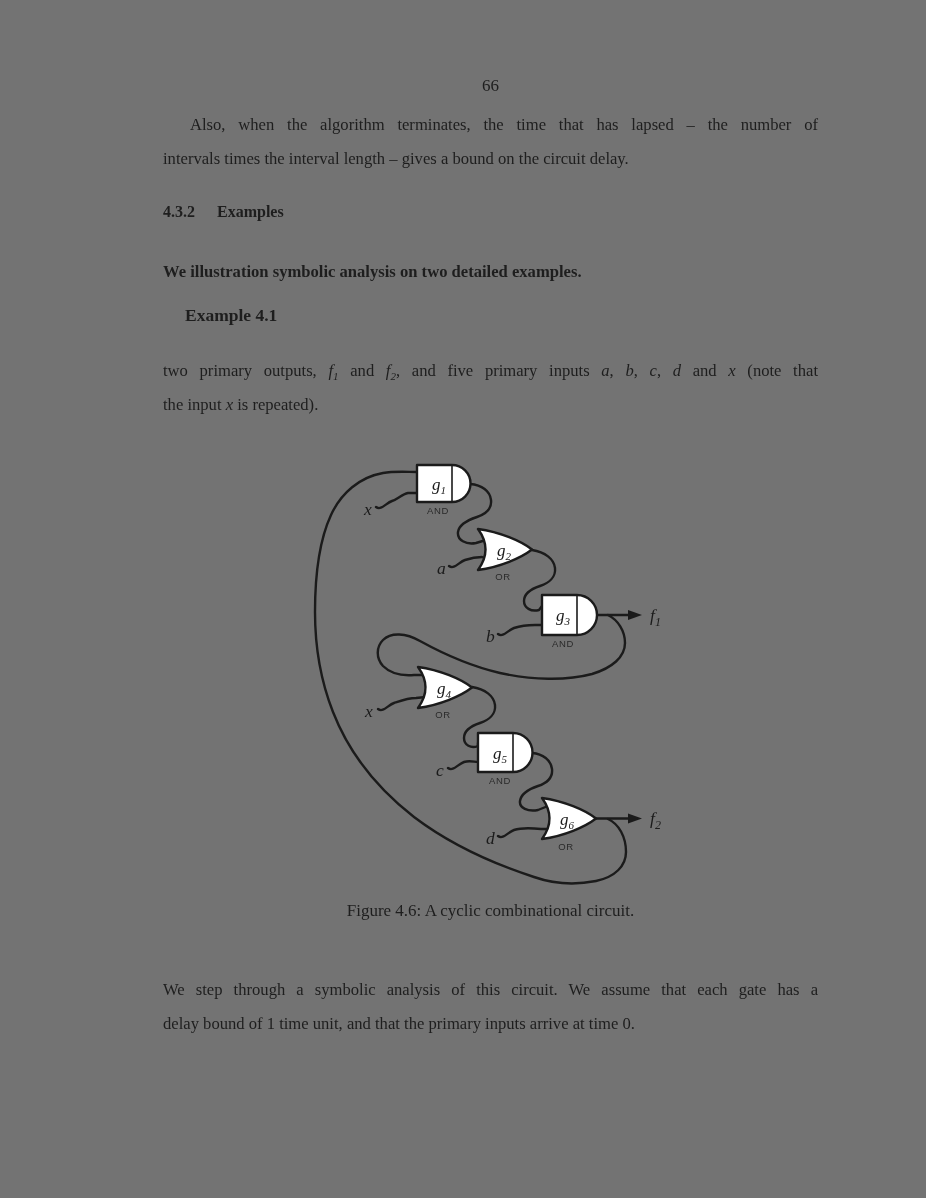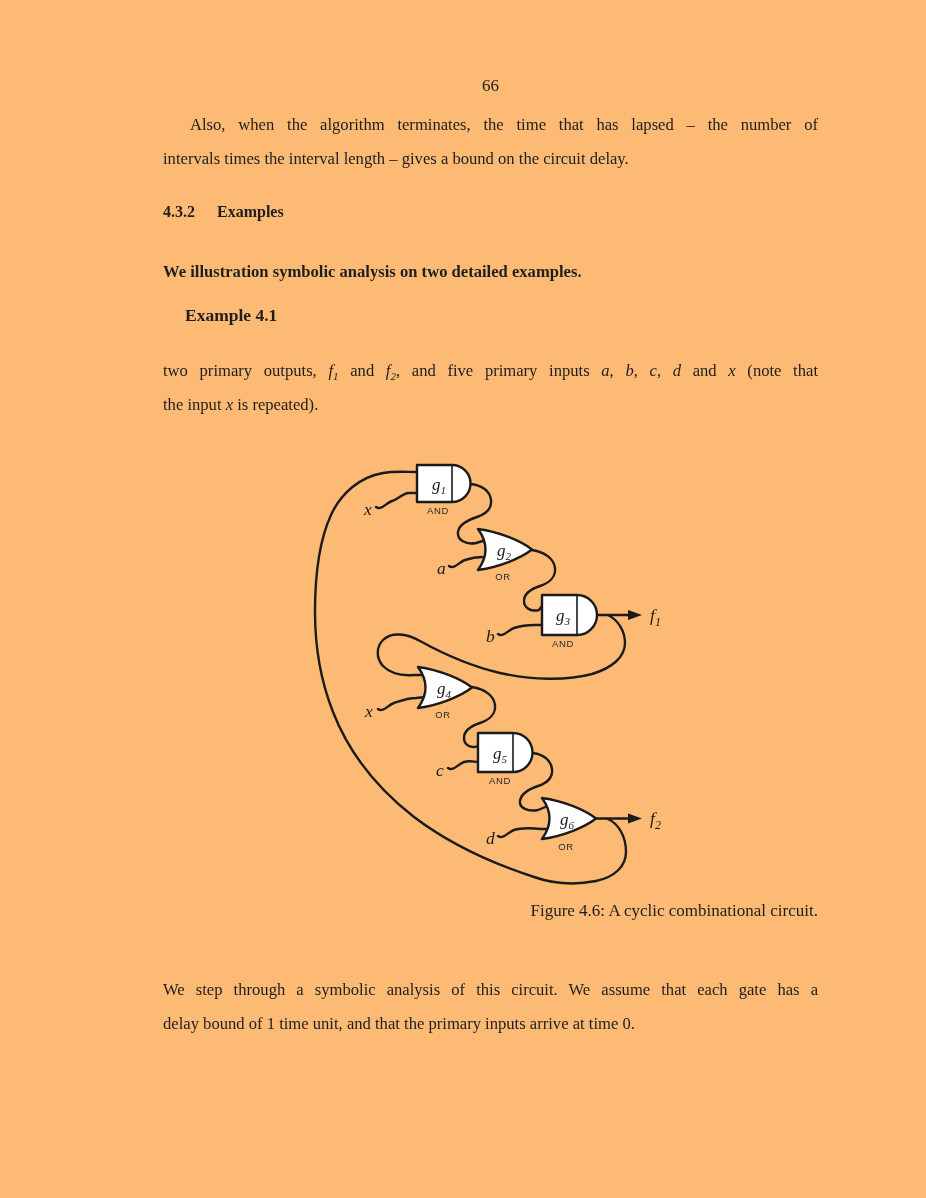--- a/index.html
+++ b/index.html
@@ -1,33 +1,33 @@
 <!DOCTYPE html>
 <html><head>
 <meta charset="utf-8">
 <style>
   html,body{margin:0;padding:0;background:#ffffff;}
   .page{
-    position:relative;width:926px;height:1198px;background:#fdba74;
+    position:relative;width:926px;height:1198px;background:#737373;
     font-family:"Liberation Serif","DejaVu Serif",serif;color:#1e1e1e;
     overflow:hidden;
   }
   .textblock{position:absolute;left:163px;width:655px;}
   .pageno{position:absolute;top:76px;left:163px;width:655px;text-align:center;font-size:17px;}
   .bodyline{font-size:16.6px;line-height:33.8px;height:33.8px;}
   .j{text-align:justify;text-align-last:justify;}
   .l{text-align:left;}
   .indent{text-indent:27px;}
   sub{font-size:11px;line-height:0;}
   i{font-style:italic;}
   .secheading{position:absolute;top:203px;left:163px;font-weight:bold;font-size:16px;
     font-family:"Liberation Serif","DejaVu Serif",serif;}
   .secheading .gap{display:inline-block;width:22px;}
   .subheading{position:absolute;top:305px;left:163px;font-weight:bold;font-size:17.5px;margin-left:22px;}
-  .caption{position:absolute;top:901px;left:163px;width:655px;text-align:right;font-size:17px;}
+  .caption{position:absolute;top:901px;left:163px;width:655px;text-align:center;font-size:17px;}
   .figwrap{position:absolute;left:280px;top:450px;width:420px;height:448px;}
   .figwrap svg{display:block;width:420px;height:448px;}
   .wire{fill:none;stroke:#1b1b1b;stroke-width:2.4;stroke-linecap:round;stroke-linejoin:round;}
   .gatebody{fill:#ffffff;stroke:#1b1b1b;stroke-width:2.4;stroke-linejoin:round;}
   .gatesep{fill:none;stroke:#1b1b1b;stroke-width:1.6;}
   .gatelabel{font-family:"Liberation Serif","DejaVu Serif",serif;font-style:italic;
     font-size:17px;fill:#1b1b1b;}
   .typelabel{font-family:"Liberation Sans","DejaVu Sans",sans-serif;font-size:9.5px;
     letter-spacing:0.6px;fill:#2a2a2a;}
   .iolabel{font-family:"Liberation Serif","DejaVu Serif",serif;font-style:italic;

